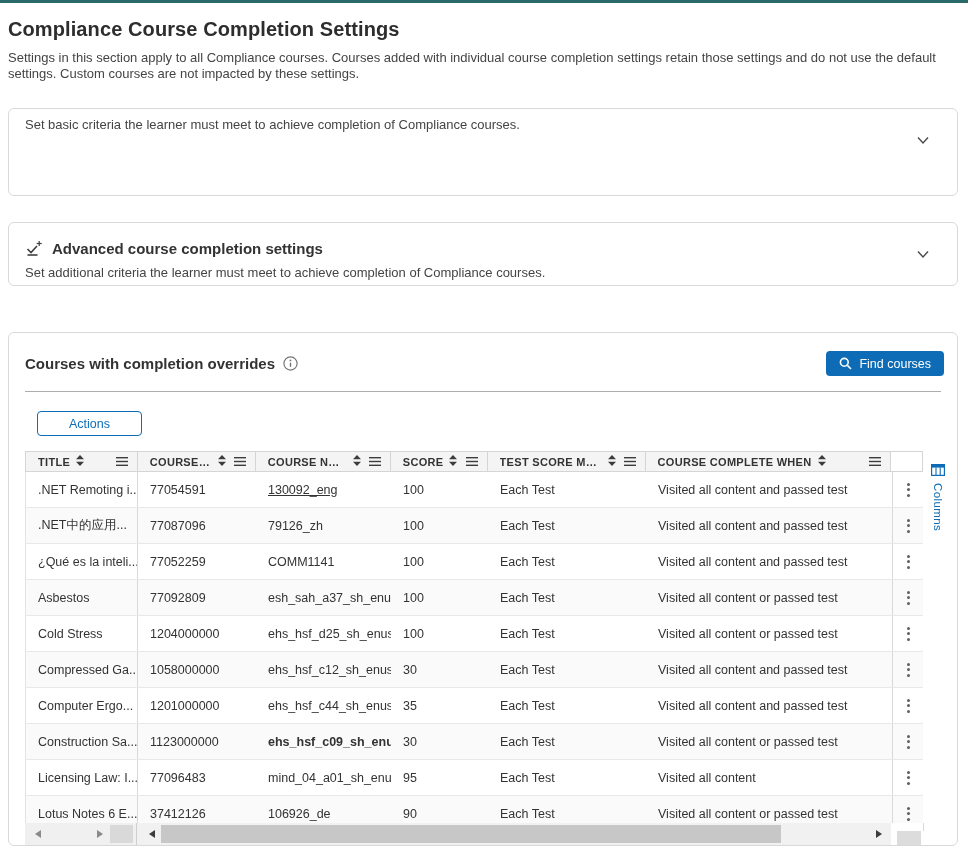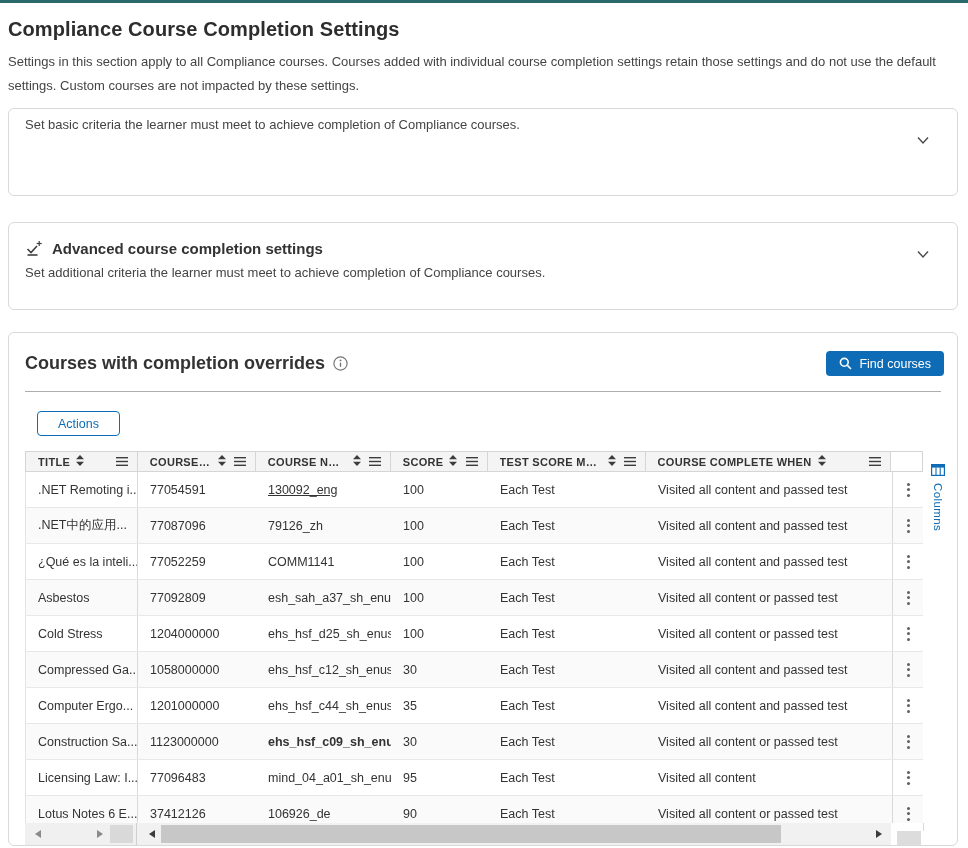--- a/index.html
+++ b/index.html
@@ -8,41 +8,41 @@
     --text-dark:#2d2d2d;
     --text-body:#424242;
     --border:#d9d9d9;
   }
   *{box-sizing:border-box;margin:0;padding:0;}
   html,body{width:968px;height:848px;overflow:hidden;background:#fff;
     font-family:"Liberation Sans","DejaVu Sans",sans-serif;color:var(--text-body);}
   .topbar{position:absolute;left:0;top:0;width:968px;height:3px;background:var(--teal);}
   .page-header{position:absolute;left:8px;top:18px;width:948px;}
   .page-header h1{font-size:20px;font-weight:bold;color:var(--text-dark);letter-spacing:.1px;}
-  .page-header p{margin-top:9px;font-size:13px;line-height:24px;color:#444;width:945px;}
+  .page-header p{margin-top:9px;font-size:13px;line-height:16px;color:#444;width:945px;}
 
   .card{position:absolute;left:8px;width:950px;background:#fff;border:1px solid var(--border);
     border-radius:6px;}
   .card-basic{top:108px;height:88px;}
-  .card-advanced{top:222px;height:88px;}
+  .card-advanced{top:222px;height:64px;}
   .card-title-row{display:flex;align-items:center;gap:10px;padding:17px 16px 0 16px;}
   .card-title-row h2{font-size:15px;font-weight:bold;color:#333;}
   .panel-icon{display:inline-flex;width:17px;height:17px;}
   .card-desc{padding:8px 16px 0 16px;font-size:13px;color:#444;}
   .chevron{position:absolute;right:26px;top:23px;cursor:pointer;}
 
   .card-overrides{top:332px;height:514px;overflow:hidden;}
   .overrides-header{display:flex;align-items:center;padding:18px 13px 0 16px;}
-  .overrides-header h2{font-size:18px;font-weight:bold;color:#333;text-align:right;}
+  .overrides-header h2{font-size:15px;font-weight:bold;color:#333;text-align:right;}
   .info-icon{display:inline-flex;margin-left:8px;}
   .btn-primary{margin-left:auto;display:flex;align-items:center;gap:7px;height:25px;
     padding:0 13px;background:var(--accent);color:#fff;border:none;border-radius:4px;
     font-size:12.5px;font-family:inherit;cursor:pointer;}
   .divider{margin:15px 16px 0 16px;border:none;border-top:1px solid #adadad;}
-  .btn-outline{position:absolute;left:28px;top:78px;height:25px;padding:0 20px;
+  .btn-outline{position:absolute;left:28px;top:78px;height:25px;padding:0 31px;
     background:#fff;border:1px solid var(--accent);border-radius:4px;color:var(--accent);
     font-size:12.5px;font-family:inherit;cursor:pointer;}
 
   .table{position:absolute;left:16px;top:118px;width:898px;}
   .thead{display:flex;width:898px;height:21px;border:1px solid #d5d5d5;border-right:none;}
   .hdr-cell{display:flex;align-items:center;height:19px;background:#f4f4f4;
     border-right:1px solid #d5d5d5;padding:0 9px 0 12px;font-size:11px;font-weight:bold;
     color:#333;letter-spacing:.3px;white-space:nowrap;cursor:pointer;}
   .hdr-label{overflow:hidden;text-overflow:ellipsis;}
   .sort-icon{margin-left:6px;flex:none;cursor:pointer;}

